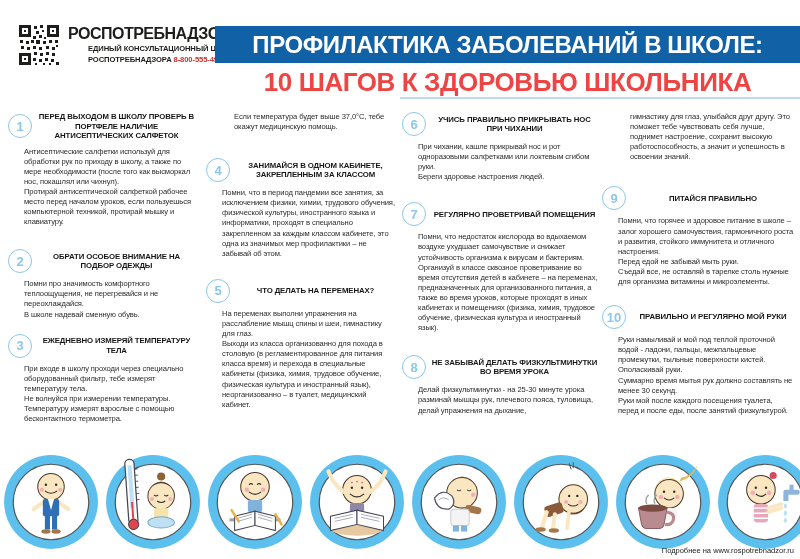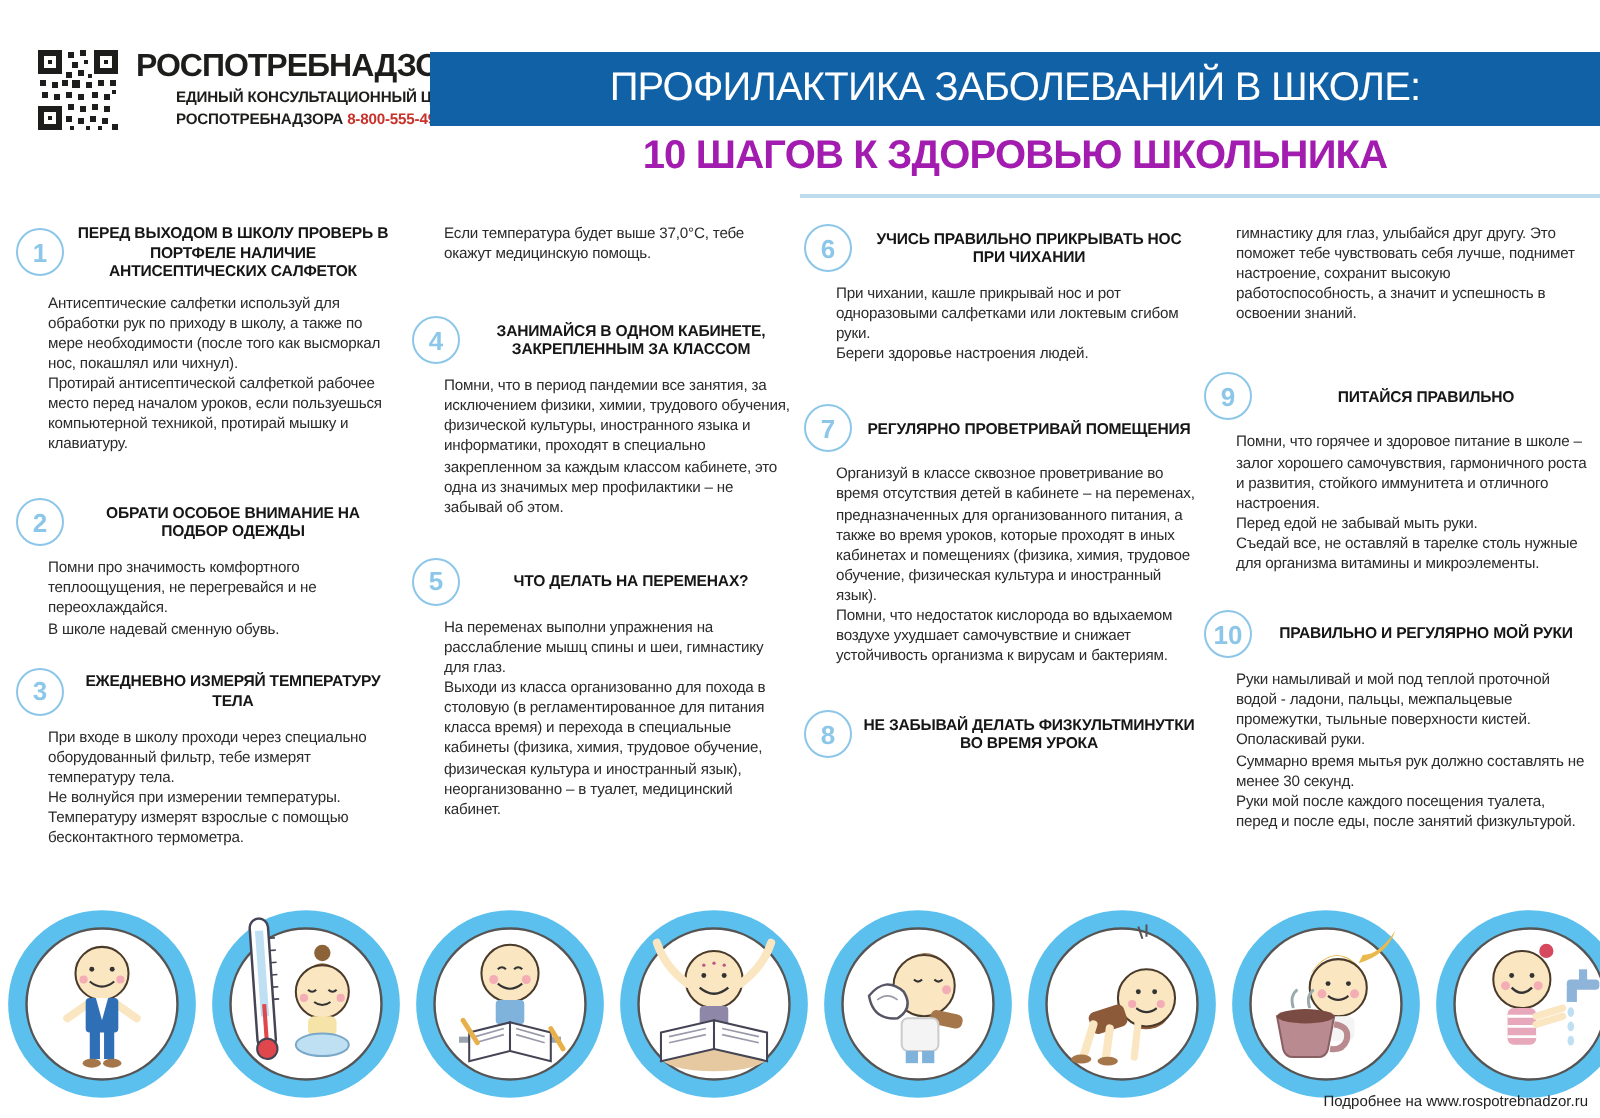--- a/index.html
+++ b/index.html
@@ -10,40 +10,40 @@
   .logo-block{position:absolute;left:18px;top:24px;display:flex;gap:8px;align-items:flex-start;}
   .qr{width:42px;height:42px;}
   .logo-text{padding-top:2px;}
   .org-name{font-size:16px;font-weight:bold;color:#1d1d1b;letter-spacing:-0.5px;line-height:1.05;}
   .center-line{font-size:7.6px;font-weight:bold;color:#1d1d1b;letter-spacing:-0.1px;line-height:1.35;margin-top:1px;padding-left:20px;}
   .center-line:first-of-type{margin-top:6px;}
   .phone{color:#c9312b;}
 
   .banner{position:absolute;left:215px;top:26px;right:0;height:37px;background:#1161a6;
           display:flex;align-items:center;justify-content:center;
-          color:#fff;font-size:20px;font-weight:normal;letter-spacing:-0.4px;}
+          color:#fff;font-size:24px;font-weight:bold;letter-spacing:-0.4px;}
   .subtitle{position:absolute;left:215px;top:67px;right:0;text-align:center;
-            color:#a21caf;font-size:20px;font-weight:bold;letter-spacing:-0.4px;}
+            color:#ef4444;font-size:26px;font-weight:bold;letter-spacing:-0.4px;}
   .subtitle-rule{position:absolute;left:400px;right:0;top:97px;height:2px;background:#bfdcef;}
 
   
   .col{position:absolute;top:112px;height:336px;}
   .col1{left:8px;width:188px;}
   .col2{left:206px;width:190px;}
   .col3{left:402px;width:196px;}
   .col4{left:602px;width:193px;}
 
   .step-head{display:flex;align-items:center;gap:5px;}
   .num{flex:0 0 auto;width:22px;height:22px;border:1.6px solid #8cc7e9;border-radius:50%;
        color:#8cc7e9;font-size:13px;font-weight:bold;display:flex;align-items:center;justify-content:center;}
   .step-title{flex:1;text-align:center;font-size:7.8px;font-weight:bold;color:#161616;
               line-height:1.22;letter-spacing:-0.1px;}
   .step-body{margin:6px 0 0 16px;}
   .step-body p, .cont p{margin:0;font-size:7.6px;line-height:1.33;color:#2b2b2b;letter-spacing:-0.1px;}
-  .cont{margin-left:16px;}
+  .cont{margin-left:28px;}
 
   
   .circles{position:absolute;left:0;right:0;top:448px;height:108px;
            display:flex;justify-content:space-evenly;align-items:center;}
   .circle-svg{width:102px;height:102px;overflow:visible;}
 
   .more-link{position:absolute;right:6px;top:546px;font-size:7.5px;color:#222;}
 </style>
 </head>
 <body>
@@ -181,28 +181,31 @@
         <p>При чихании, кашле прикрывай нос и рот одноразовыми салфетками или локтевым сгибом руки.</p>
         <p>Береги здоровье настроения людей.</p>
       </div>
     </div>
     <div class="step" style="margin-top:20px;">
       <div class="step-head">
         <div class="num">7</div>
         <div class="step-title">РЕГУЛЯРНО ПРОВЕТРИВАЙ ПОМЕЩЕНИЯ</div>
       </div>
       <div class="step-body">
+        <p>Помни, что недостаток кислорода во вдыхаемом воздухе ухудшает самочувствие и снижает устойчивость организма к вирусам и бактериям.</p>
         <p>Организуй в классе сквозное проветривание во время отсутствия детей в кабинете – на переменах, предназначенных для организованного питания, а также во время уроков, которые проходят в иных кабинетах и помещениях (физика, химия, трудовое обучение, физическая культура и иностранный язык).</p>
-        <p>Помни, что недостаток кислорода во вдыхаемом воздухе ухудшает самочувствие и снижает устойчивость организма к вирусам и бактериям.</p>
       </div>
     </div>
     <div class="step" style="margin-top:22px;">
       <div class="step-head">
         <div class="num">8</div>
         <div class="step-title">НЕ ЗАБЫВАЙ ДЕЛАТЬ ФИЗКУЛЬТМИНУТКИ ВО ВРЕМЯ УРОКА</div>
+      </div>
+      <div class="step-body">
+        <p>Делай физкультминутки - на 25-30 минуте урока разминай мышцы рук, плечевого пояса, туловища, делай упражнения на дыхание,</p>
       </div>
     </div>
   </div>
 
   <div class="col col4">
     <div class="cont">
       <p>гимнастику для глаз, улыбайся друг другу. Это поможет тебе чувствовать себя лучше, поднимет настроение, сохранит высокую работоспособность, а значит и успешность в освоении знаний.</p>
     </div>
     <div class="step" style="margin-top:24px;">
       <div class="step-head">

